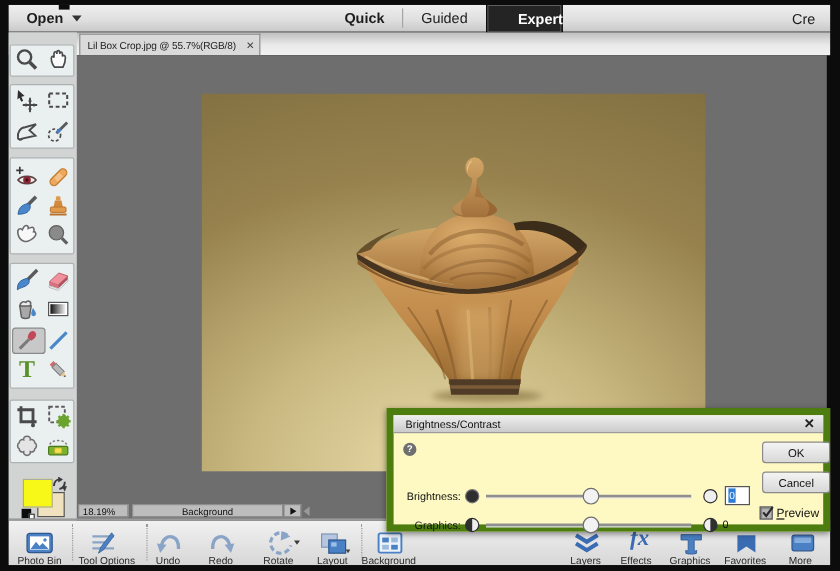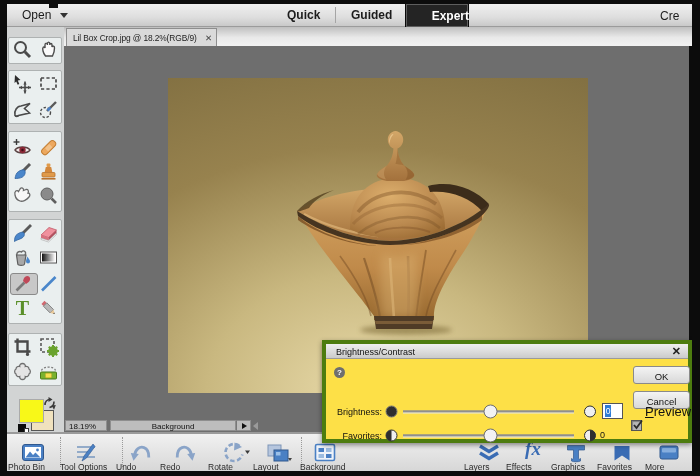--- a/index.html
+++ b/index.html
@@ -1,35 +1,35 @@
 <!DOCTYPE html>
 <html><head><meta charset="utf-8"><style>
 *{margin:0;padding:0;box-sizing:border-box}
 html,body{width:700px;height:476px;overflow:hidden;background:#0c0c0c;font-family:"Liberation Sans",sans-serif}
 .a{position:absolute}
 .grp{position:absolute;left:8px;width:54px;background:#eaefef;border:1px solid #aeb2b2;border-radius:2px}
-.lbl{position:absolute;font-size:8.5px;color:#2a2a2a;text-align:left;white-space:nowrap}
+.lbl{position:absolute;font-size:8.5px;color:#2a2a2a;text-align:center;white-space:nowrap}
 .ticon{position:absolute;top:442px;height:22px}
 </style></head>
 <body>
 
 <div class="a" style="left:7px;top:4px;width:685px;height:23px;background:linear-gradient(#efefef,#dedede 60%,#c9c9c9);border-bottom:1px solid #9b9b9b"></div>
 <div class="a" style="left:49px;top:4px;width:9px;height:4px;background:#0c0c0c"></div>
-<div class="a" style="left:22px;top:8px;font-size:12px;font-weight:normal;color:#1c1c1c">Open</div>
+<div class="a" style="left:22px;top:8px;font-size:12px;font-weight:bold;color:#1c1c1c">Open</div>
 <div class="a" style="left:60px;top:13px;width:0;height:0;border-left:4px solid transparent;border-right:4px solid transparent;border-top:5px solid #333"></div>
 <div class="a" style="left:287px;top:8px;font-size:12px;font-weight:bold;color:#1c1c1c">Quick</div>
 <div class="a" style="left:335px;top:7px;width:1px;height:16px;background:#a5a5a5"></div>
-<div class="a" style="left:351px;top:8px;font-size:12px;font-weight:bold;color:#1c1c1c">Guided</div>
+<div class="a" style="left:351px;top:8px;font-size:12px;font-weight:normal;color:#1c1c1c">Guided</div>
 <div class="a" style="left:405px;top:3px;width:64px;height:25px;background:#242424;border:1px solid #0a0a0a;box-shadow:inset 0 0 0 1px #5e5e5e"></div>
 <div class="a" style="left:405px;top:9px;width:64px;text-align:right;font-size:12px;font-weight:bold;color:#fff">Expert</div>
 <div class="a" style="left:660px;top:9px;font-size:12px;font-weight:normal;color:#1c1c1c">Cre</div>
 
 <div class="a" style="left:7px;top:27px;width:685px;height:19px;background:linear-gradient(#bfbfbf,#e9e9e9 55%,#f2f2f2)"></div>
 <div class="a" style="left:66px;top:28px;width:151px;height:18px;background:#dadada;border:1px solid #8e8e8e;border-bottom:none"></div>
-<div class="a" style="left:73px;top:33px;font-size:8.4px;color:#1e1e1e;letter-spacing:-0.1px">Lil Box Crop.jpg @ 18.2%(RGB/9)</div>
+<div class="a" style="left:73px;top:33px;font-size:8.4px;color:#1e1e1e;letter-spacing:-0.1px">Lil Box Crop.jpg @ 55.7%(RGB/8)</div>
 <div class="a" style="left:205px;top:33px;font-size:8.5px;color:#444">✕</div>
 
 <div class="a" style="left:7px;top:46px;width:682px;height:388px;background:#6e6e6e"></div>
 
 <div class="a" style="left:168px;top:78px;width:420px;height:315px" id="photo">
 <svg width="420" height="315" viewBox="0 0 420 315">
 <defs>
 <radialGradient id="pbg" cx="47%" cy="100%" r="135%">
  <stop offset="0%" stop-color="#e8daa9"></stop>
           <stop offset="28%" stop-color="#c9b880"></stop>
@@ -346,27 +346,27 @@
     <path d="M3.5,4 L18.5,4 L18.5,18.5 L11,13.5 L3.5,18.5 Z" fill="#3a6cb4"></path>
   </svg>
 <div class="lbl" style="left:597px;top:462px;width:48px">Favorites</div>
 
 <svg class="ticon" style="left:658px" width="22" height="22" viewBox="0 0 22 22">
     <rect x="2" y="4" width="18" height="13" rx="2" fill="#4a80c4" stroke="#30588e" stroke-width="1"></rect>
     <rect x="4" y="6" width="14" height="4.5" rx="1" fill="#86aede"></rect>
   </svg>
 <div class="lbl" style="left:645px;top:462px;width:44px">More</div>
 
-<div id="dialog" class="a" style="left:322px;top:340px;width:370px;height:103px;background:#fde047;border:4px solid #4d7c0f;box-shadow:0 2px 5px rgba(0,0,0,.45)">
+<div id="dialog" class="a" style="left:322px;top:340px;width:370px;height:103px;background:#fef9c3;border:6px solid #4d7c0f;box-shadow:0 2px 5px rgba(0,0,0,.45)">
  <div style="position:absolute;left:0;top:0;width:100%;height:15px;background:linear-gradient(#efefef,#cbcbcb);border-bottom:1px solid #9b9b9b"></div>
  <div style="position:absolute;left:10px;top:3px;font-size:9px;color:#111">Brightness/Contrast</div>
  <div style="position:absolute;right:7px;top:1px;font-size:11px;font-weight:bold;color:#222">✕</div>
  <div style="position:absolute;left:8px;top:23px;width:11px;height:11px;border-radius:50%;background:#6f6f6f;color:#fff;font-size:8px;font-weight:bold;text-align:center;line-height:11px">?</div>
  <div style="position:absolute;left:8px;top:63px;width:48px;font-size:9px;color:#111;text-align:right">Brightness:</div>
- <div style="position:absolute;left:8px;top:87px;width:48px;font-size:9px;color:#111;text-align:right">Favorites:</div>
+ <div style="position:absolute;left:8px;top:87px;width:48px;font-size:9px;color:#111;text-align:right">Graphics:</div>
  <svg style="position:absolute;left:0;top:0" width="370" height="103" viewBox="0 0 370 103">
   <circle cx="65.5" cy="67.5" r="5.5" fill="#2f2f2f" stroke="#777"></circle>
   <line x1="77" y1="67.5" x2="248" y2="67.5" stroke="#8f8f8f" stroke-width="2.5"></line>
   <line x1="77" y1="69" x2="248" y2="69" stroke="#e8e8e8" stroke-width="1"></line>
   <circle cx="164.5" cy="67.5" r="6.5" fill="#f2f2f2" stroke="#6e6e6e"></circle>
   <circle cx="264" cy="67.5" r="5.5" fill="#efefef" stroke="#2f2f2f"></circle>
   <circle cx="65.5" cy="91.5" r="5.5" fill="#efefef" stroke="#2f2f2f"></circle>
   <path d="M65.5,86 a5.5,5.5 0 0 0 0,11 Z" fill="#2f2f2f"></path>
   <line x1="77" y1="91.5" x2="248" y2="91.5" stroke="#8f8f8f" stroke-width="2.5"></line>
   <line x1="77" y1="93" x2="248" y2="93" stroke="#e8e8e8" stroke-width="1"></line>
@@ -377,19 +377,19 @@
  <div style="position:absolute;left:276px;top:59px;width:21px;height:16px;background:#fff;border:1px solid #555">
    <div style="position:absolute;left:2px;top:1px;width:6px;height:12px;background:#2f7cd6;color:#fff;font-size:8.5px;line-height:12px;text-align:center">0</div>
     </div>
  <div style="position:absolute;left:274px;top:86px;font-size:9px;color:#111">0</div>
  <div style="position:absolute;left:307px;top:22px;width:57px;height:18px;background:linear-gradient(#f4f4f4,#d8d8d8);border:1px solid #8a8a8a;border-radius:3px;text-align:center;font-size:9.5px;color:#111;padding-top:4px">OK</div>
  <div style="position:absolute;left:307px;top:47px;width:57px;height:18px;background:linear-gradient(#f4f4f4,#d8d8d8);border:1px solid #8a8a8a;border-radius:3px;text-align:center;font-size:9.5px;color:#111;padding-top:4px">Cancel</div>
  <div style="position:absolute;left:305px;top:76px;width:11px;height:11px;background:#b6b6b6;border:1px solid #555;box-shadow:inset 1px 1px 1px rgba(0,0,0,.3)"></div>
  <svg style="position:absolute;left:305px;top:74px" width="13" height="13" viewBox="0 0 13 13">
       <path d="M3,7 L5.5,10 L11,2.5" stroke="#2a2a2a" stroke-width="1.8" fill="none"></path>
     </svg>
- <div style="position:absolute;left:319px;top:60px;font-size:13px;color:#111"><span style="text-decoration:underline">P</span>review</div>
+ <div style="position:absolute;left:319px;top:77px;font-size:10px;color:#111"><span style="text-decoration:underline">P</span>review</div>
 </div>
 
 <div class="a" style="left:0;top:0;width:700px;height:4px;background:#0c0c0c"></div>
 <div class="a" style="left:0;top:471px;width:700px;height:5px;background:#0c0c0c"></div>
 <div class="a" style="left:0;top:0;width:7px;height:476px;background:#0c0c0c"></div>
 <div class="a" style="left:692px;top:0;width:8px;height:476px;background:#0c0c0c"></div>
 
 </body></html>

